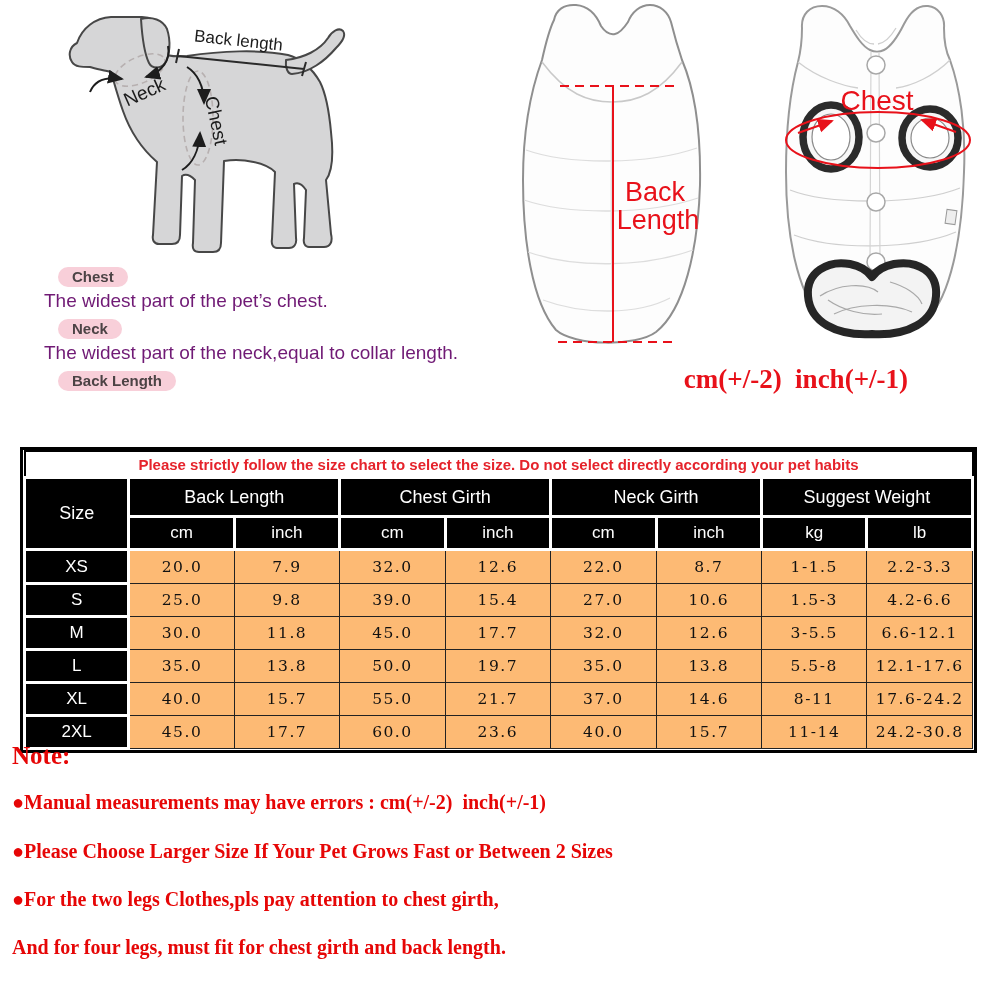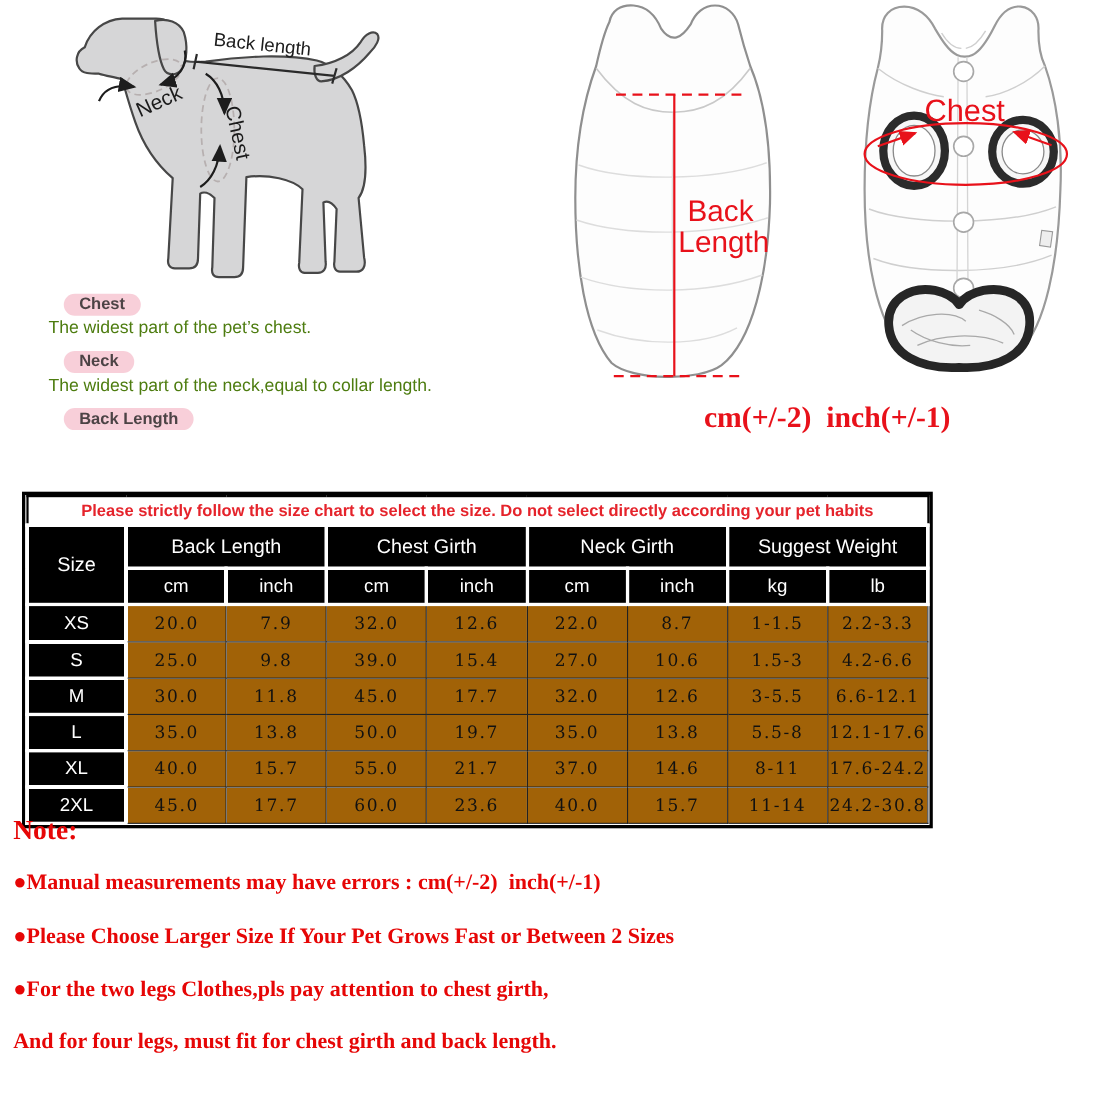--- a/index.html
+++ b/index.html
@@ -3,41 +3,41 @@
 <meta charset="utf-8">
 <style>
   html,body{margin:0;padding:0;background:#fff;}
   .canvas{position:relative;width:1000px;height:1000px;background:#ffffff;overflow:hidden;
           font-family:"Liberation Sans",sans-serif;}
   svg text{font-family:"Liberation Sans",sans-serif;}
 
   
   .def-pill{display:inline-block;background:#f8cfd9;color:#4c4345;border-radius:10px;
             padding:1px 14px 2px 14px;font-size:15px;font-weight:bold;}
-  .def-desc{color:#4d7c0f;font-size:16px;margin-top:3px;}
+  .def-desc{color:#701a75;font-size:19px;margin-top:3px;}
   .def-block{position:absolute;left:44px;}
   .def-block .def-pill{margin-left:14px;}
 
   
-  .tolerance{position:absolute;left:596px;top:364px;width:312px;text-align:center;
+  .tolerance{position:absolute;left:596px;top:364px;width:312px;text-align:right;
              color:#e8111a;font-family:"Liberation Serif",serif;font-weight:bold;
              font-size:27px;white-space:pre;}
 
   
-  .tablewrap{position:absolute;left:20px;top:447px;width:828px;border:3px solid #000;
+  .tablewrap{position:absolute;left:20px;top:447px;width:957px;border:3px solid #000;
              box-sizing:border-box;background:#fff;}
   table.size{width:100%;border-collapse:collapse;table-layout:fixed;}
   td{padding:0;text-align:center;vertical-align:middle;overflow:hidden;}
   td.warn{height:24px;background:#fff;color:#e5232b;font-size:15px;font-weight:600;
           border:2px solid #000;}
   td.hcell{background:#000;color:#fff;border:3px solid #fff;font-size:18px;}
   td.group{height:36px;}
   td.unit{height:30px;font-size:17px;}
   td.sizecell{font-size:17px;}
-  td.dcell{height:32px;background:#a16207;color:#111;border:1px solid #222;
+  td.dcell{height:32px;background:#fdba74;color:#111;border:1px solid #222;
            font-family:"DejaVu Serif","Liberation Serif",serif;font-size:15.5px;letter-spacing:1.5px;}
 
   
   .note-line{position:absolute;left:12px;color:#e60606;font-family:"Liberation Serif",serif;
              font-weight:bold;font-size:20px;white-space:pre;}
   .note-title{font-size:25px;}
 </style>
 </head>
 <body>
 

